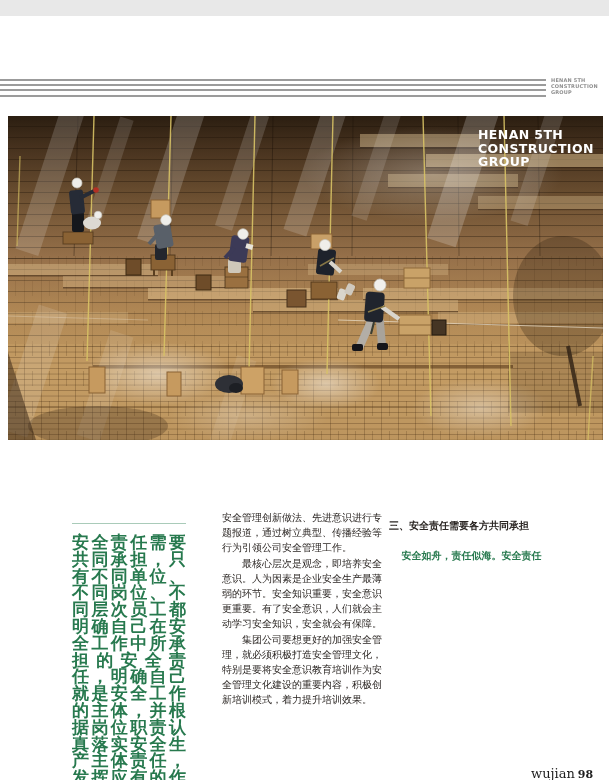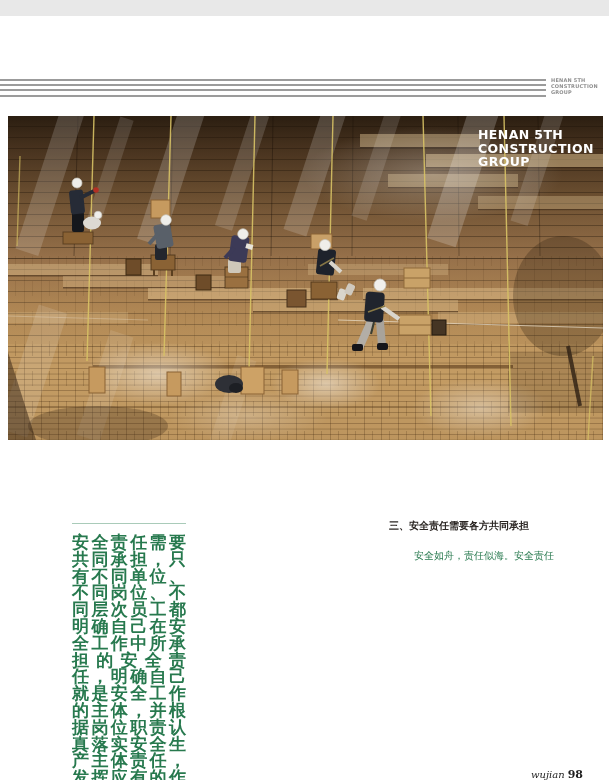--- a/index.html
+++ b/index.html
@@ -31,27 +31,27 @@
     font-weight:600; text-align:justify; text-justify:inter-ideograph;
   }
   .quote-rule.bottom { margin-top:12px; }
   
   .col { font-size:10px; line-height:15.2px; color:#2b2623; text-align:justify; text-justify:inter-ideograph; }
   .col p { margin:0; }
   .col p.indent { text-indent:2em; }
   .col-middle { position:absolute; left:222px; top:494px; width:160px; }
   .col-right  { position:absolute; left:389px; top:494px; width:165px; }
   .col-right .heading { font-weight:bold; text-align:left; text-indent:0; margin:8px 0 15px 0; }
-  .col-right .closing { color:#27794e; font-weight:normal; margin-top:2px; text-align:right; }
+  .col-right .closing { color:#27794e; font-weight:bold; margin-top:2px; text-align:center; }
   
   .folio {
     position:absolute; left:531px; top:747px; color:#1e1e1e;
     font-family:"DejaVu Serif","Liberation Serif",serif;
   }
-  .folio .folio-label { font-style:italic; font-size:10px; }
+  .folio .folio-label { font-size:13px; }
   .folio .folio-num { font-weight:bold; font-size:11px; margin-left:3px; }
 </style>
 </head>
 <body>
 
 <div class="page">
 
   <div class="header-lines">
     <div class="hline"></div>
     <div class="hline"></div>
@@ -262,20 +262,25 @@
 CONSTRUCTION
 GROUP</div>
   </div>
 
   <div class="pull-quote">
     <div class="quote-rule"></div>
     <p class="quote-text">安全责任需要共同承担，只有不同单位、不同岗位、不同层次员工都明确自己在安全工作中所承担的安全责任，明确自己就是安全工作的主体，并根据岗位职责认真落实安全生产主体责任，发挥应有的作用，才能确保公司实现长周期安全生产。</p>
     <div class="quote-rule bottom"></div>
   </div>
 
+  <div class="col col-middle">
+    <p>安全管理创新做法、先进意识进行专题报道，通过树立典型、传播经验等行为引领公司安全管理工作。</p>
+    <p class="indent">最核心层次是观念，即培养安全意识。人为因素是企业安全生产最薄弱的环节。安全知识重要，安全意识更重要。有了安全意识，人们就会主动学习安全知识，安全就会有保障。</p>
+    <p class="indent">集团公司要想更好的加强安全管理，就必须积极打造安全管理文化，特别是要将安全意识教育培训作为安全管理文化建设的重要内容，积极创新培训模式，着力提升培训效果。</p>
+  </div>
 
   <div class="col col-right">
     <p class="heading">三、安全责任需要各方共同承担</p>
     <p class="closing">安全如舟，责任似海。安全责任</p>
   </div>
 
   <div class="folio">
     <span class="folio-label">wujian</span><span class="folio-num">98</span>
   </div>
 

